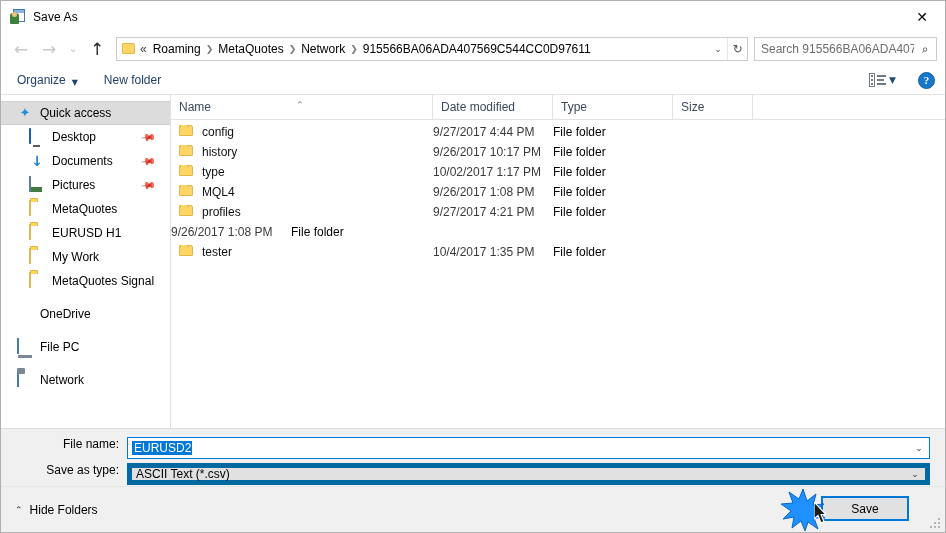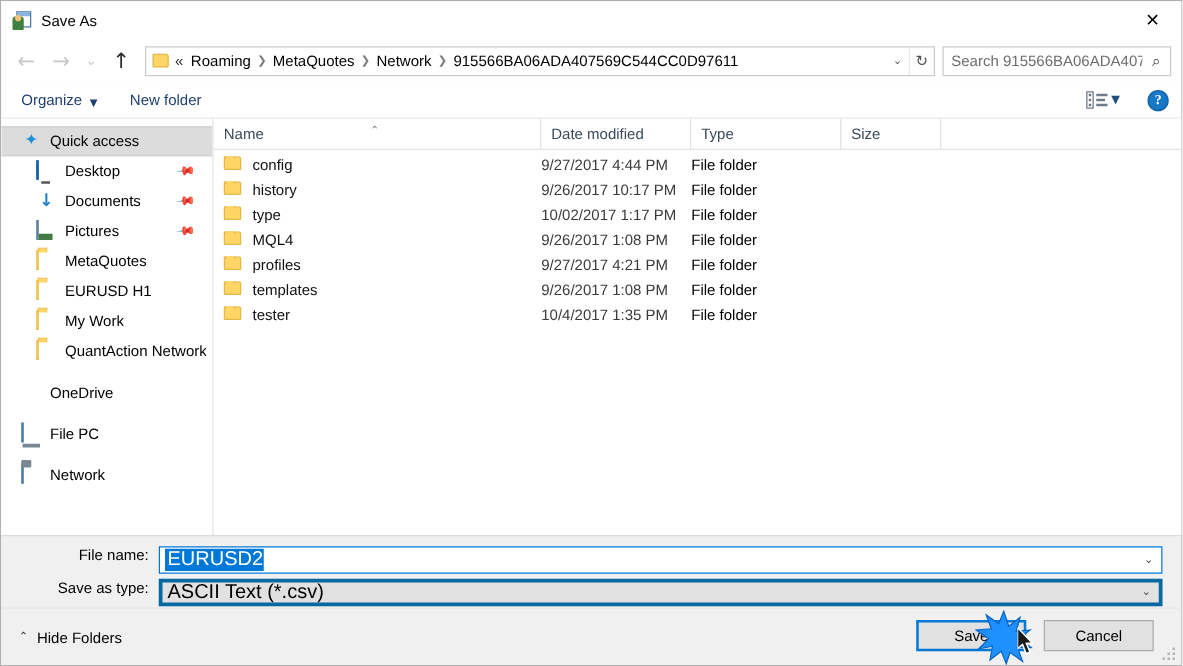--- a/index.html
+++ b/index.html
@@ -452,26 +452,26 @@
     display: flex;
     align-items: center;
     position: relative;
   }
   .combo.filename {
     background: #ffffff;
     border: 1px solid #0078d7;
   }
   .combo.filetype {
     background: #e1e1e1;
-    border: 3px solid #0369a1;
+    border: 5px solid #0369a1;
   }
   .combo .cval {
     flex: 1 1 auto;
     padding-left: 4px;
-    font-size: 16px;
+    font-size: 12px;
     overflow: hidden;
     white-space: nowrap;
   }
   .sel-text {
     background: #0078d7;
     color: #ffffff;
     padding: 1px 1px 1px 2px;
   }
   .combo-caret {
     width: 20px; text-align: center;
@@ -652,21 +652,21 @@
         <span class="sb-label">EURUSD H1</span>
       </div>
 
       <div class="sb-item indent">
         <span class="sb-ico"><span class="ico-folder"></span></span>
         <span class="sb-label">My Work</span>
       </div>
 
       <div class="sb-item indent">
         <span class="sb-ico"><span class="ico-folder"></span></span>
-        <span class="sb-label">QuantAction Network</span>
+        <span class="sb-label">MetaQuotes Signal</span>
       </div>
 
       <div class="sb-gap"></div>
 
       <div class="sb-item">
         <span class="sb-ico"><span class="ico-cloud"></span></span>
         <span class="sb-label">OneDrive</span>
       </div>
 
       <div class="sb-gap"></div>
@@ -735,24 +735,20 @@
         <div class="row">
           <div class="cell-name">
             <span class="row-folder"></span>
             <span>profiles</span>
           </div>
           <div class="cell-date">9/27/2017 4:21 PM</div>
           <div class="cell-type">File folder</div>
           <div class="cell-size"></div>
         </div>
         <div class="row">
-          <div class="cell-name">
-            <span class="row-folder"></span>
-            <span>templates</span>
-          </div>
           <div class="cell-date">9/26/2017 1:08 PM</div>
           <div class="cell-type">File folder</div>
           <div class="cell-size"></div>
         </div>
         <div class="row">
           <div class="cell-name">
             <span class="row-folder"></span>
             <span>tester</span>
           </div>
           <div class="cell-date">10/4/2017 1:35 PM</div>
@@ -780,21 +776,20 @@
     </div>
   </div>
 
   <div class="footer">
     <div class="hidefolders">
       <span class="hf-caret">⌃</span>
       <span>Hide Folders</span>
     </div>
     <div class="btns">
       <div class="btn primary">Save</div>
-      <div class="btn">Cancel</div>
     </div>
     <div class="grip">
       <i style="right:0;bottom:0"></i>
         <i style="right:4px;bottom:0"></i>
         <i style="right:8px;bottom:0"></i>
       <i style="right:0;bottom:4px"></i>
         <i style="right:4px;bottom:4px"></i>
       <i style="right:0;bottom:8px"></i>
     </div>
   </div>

